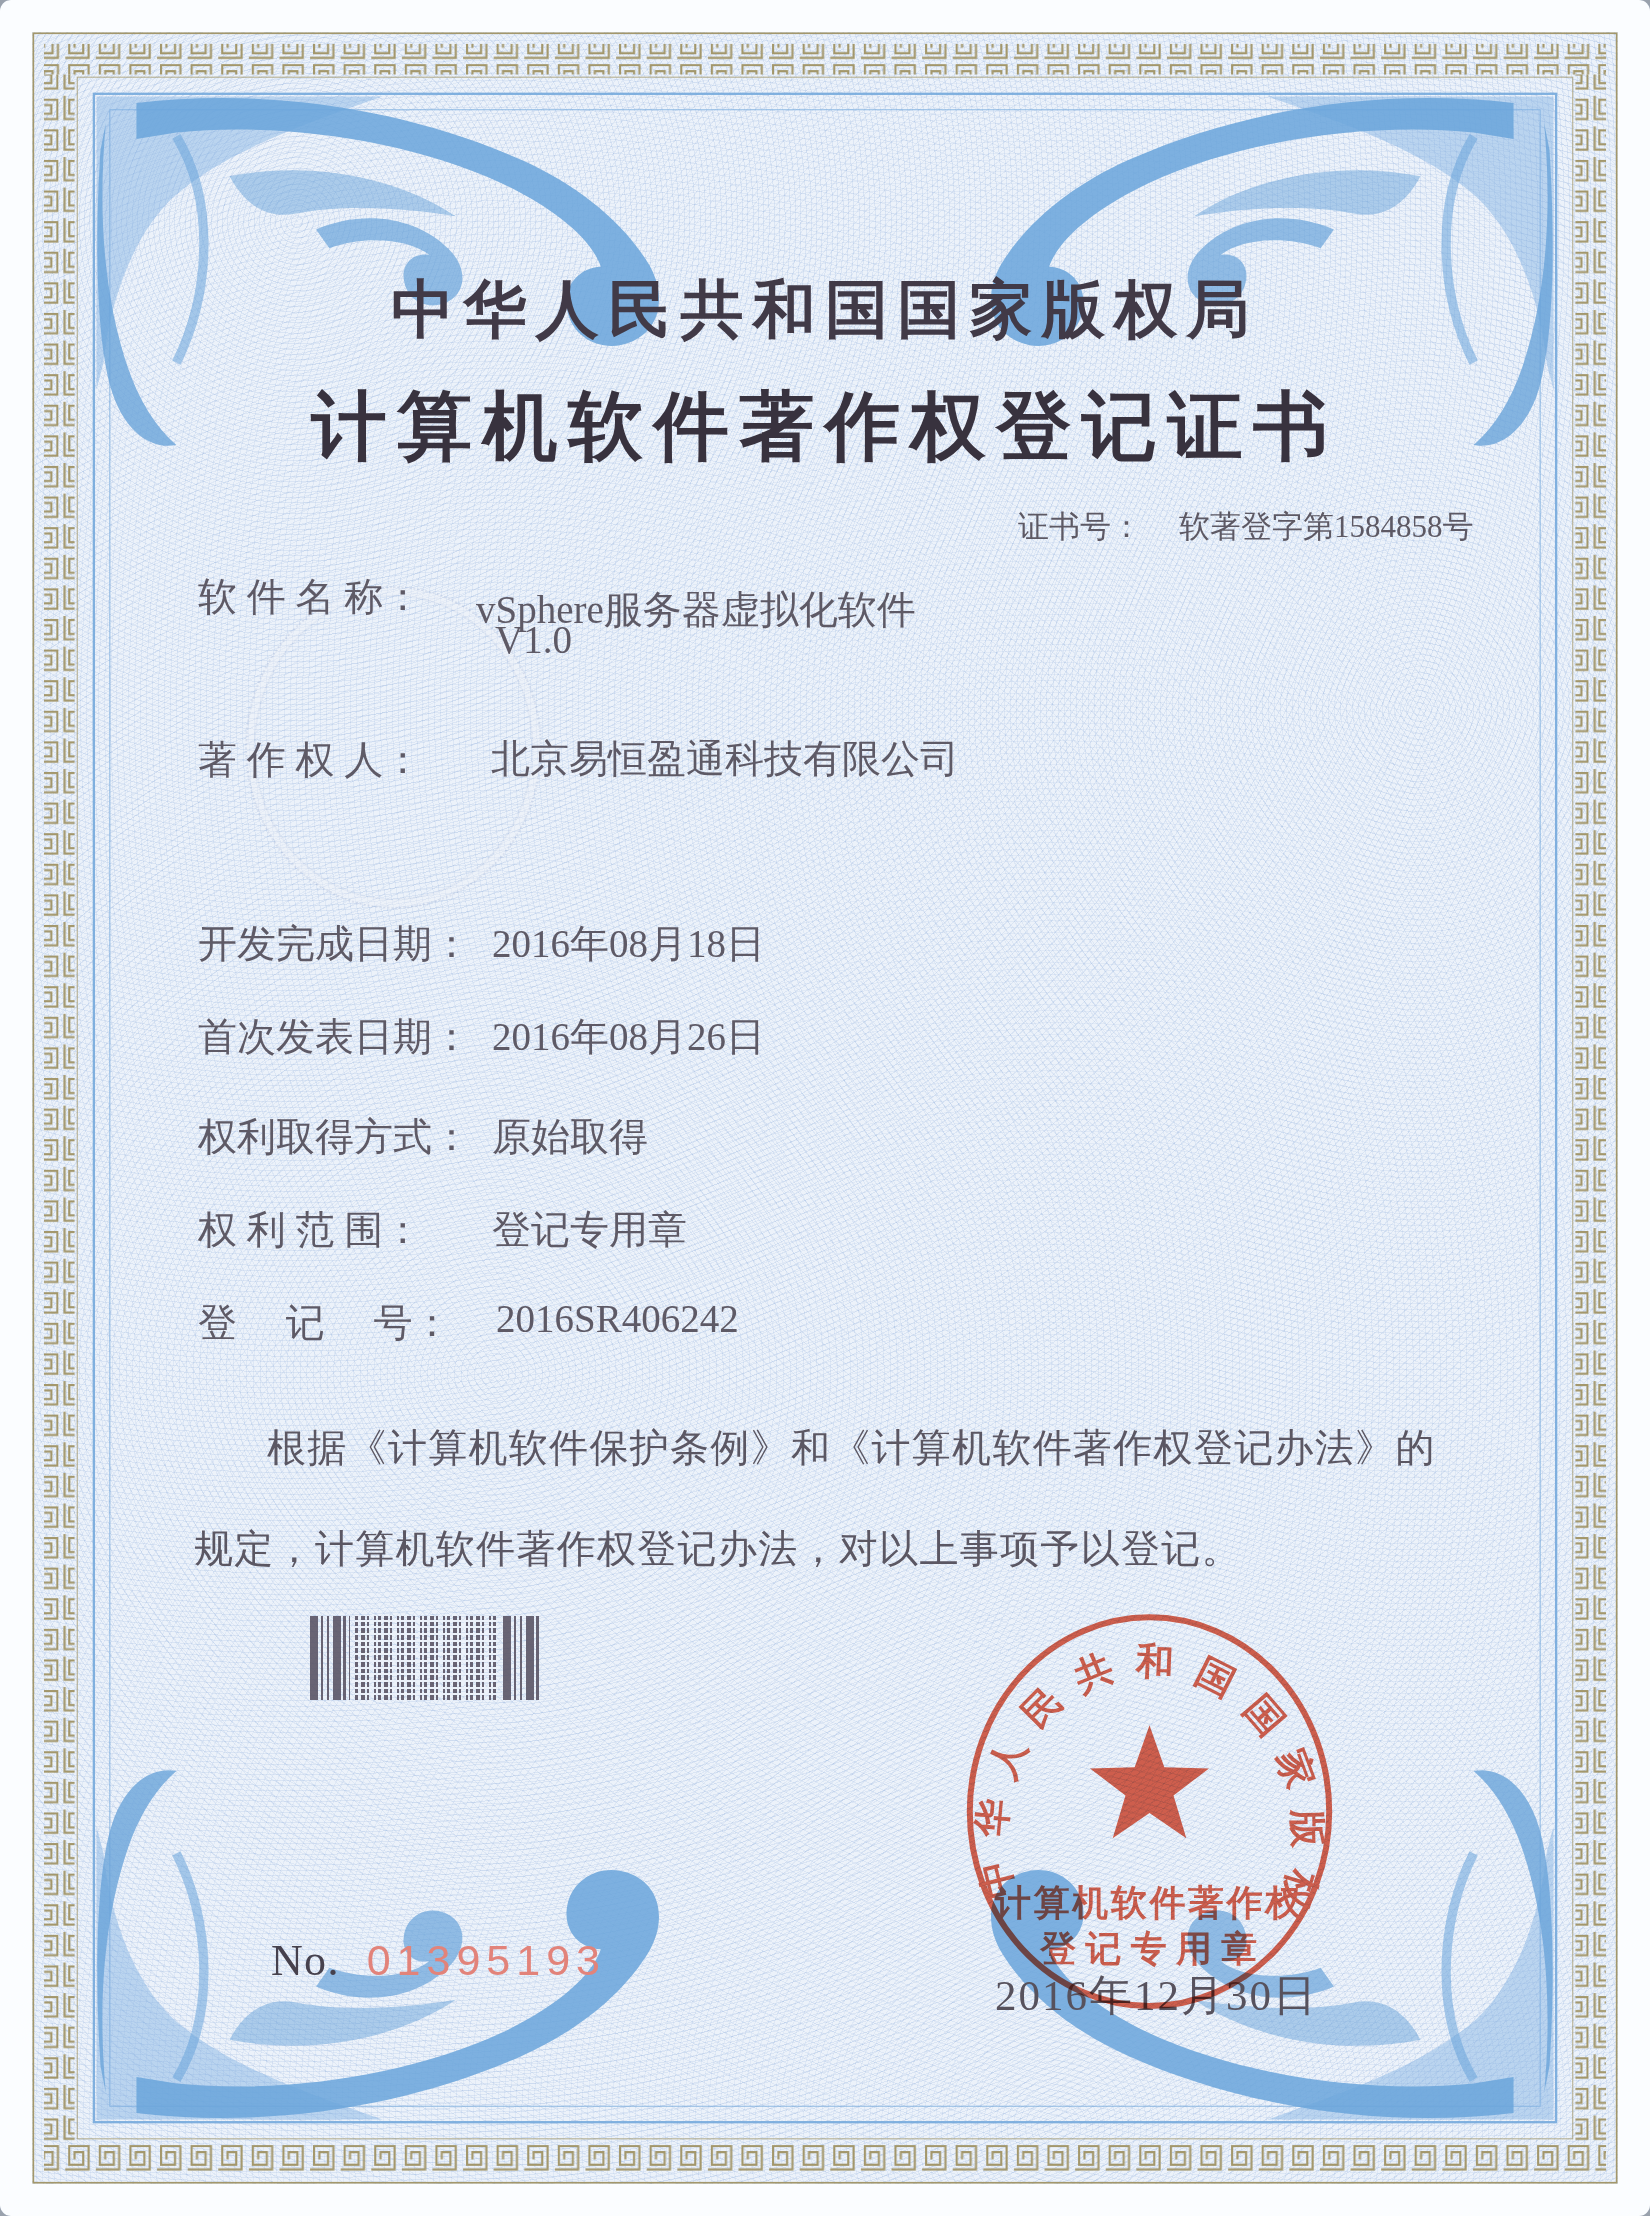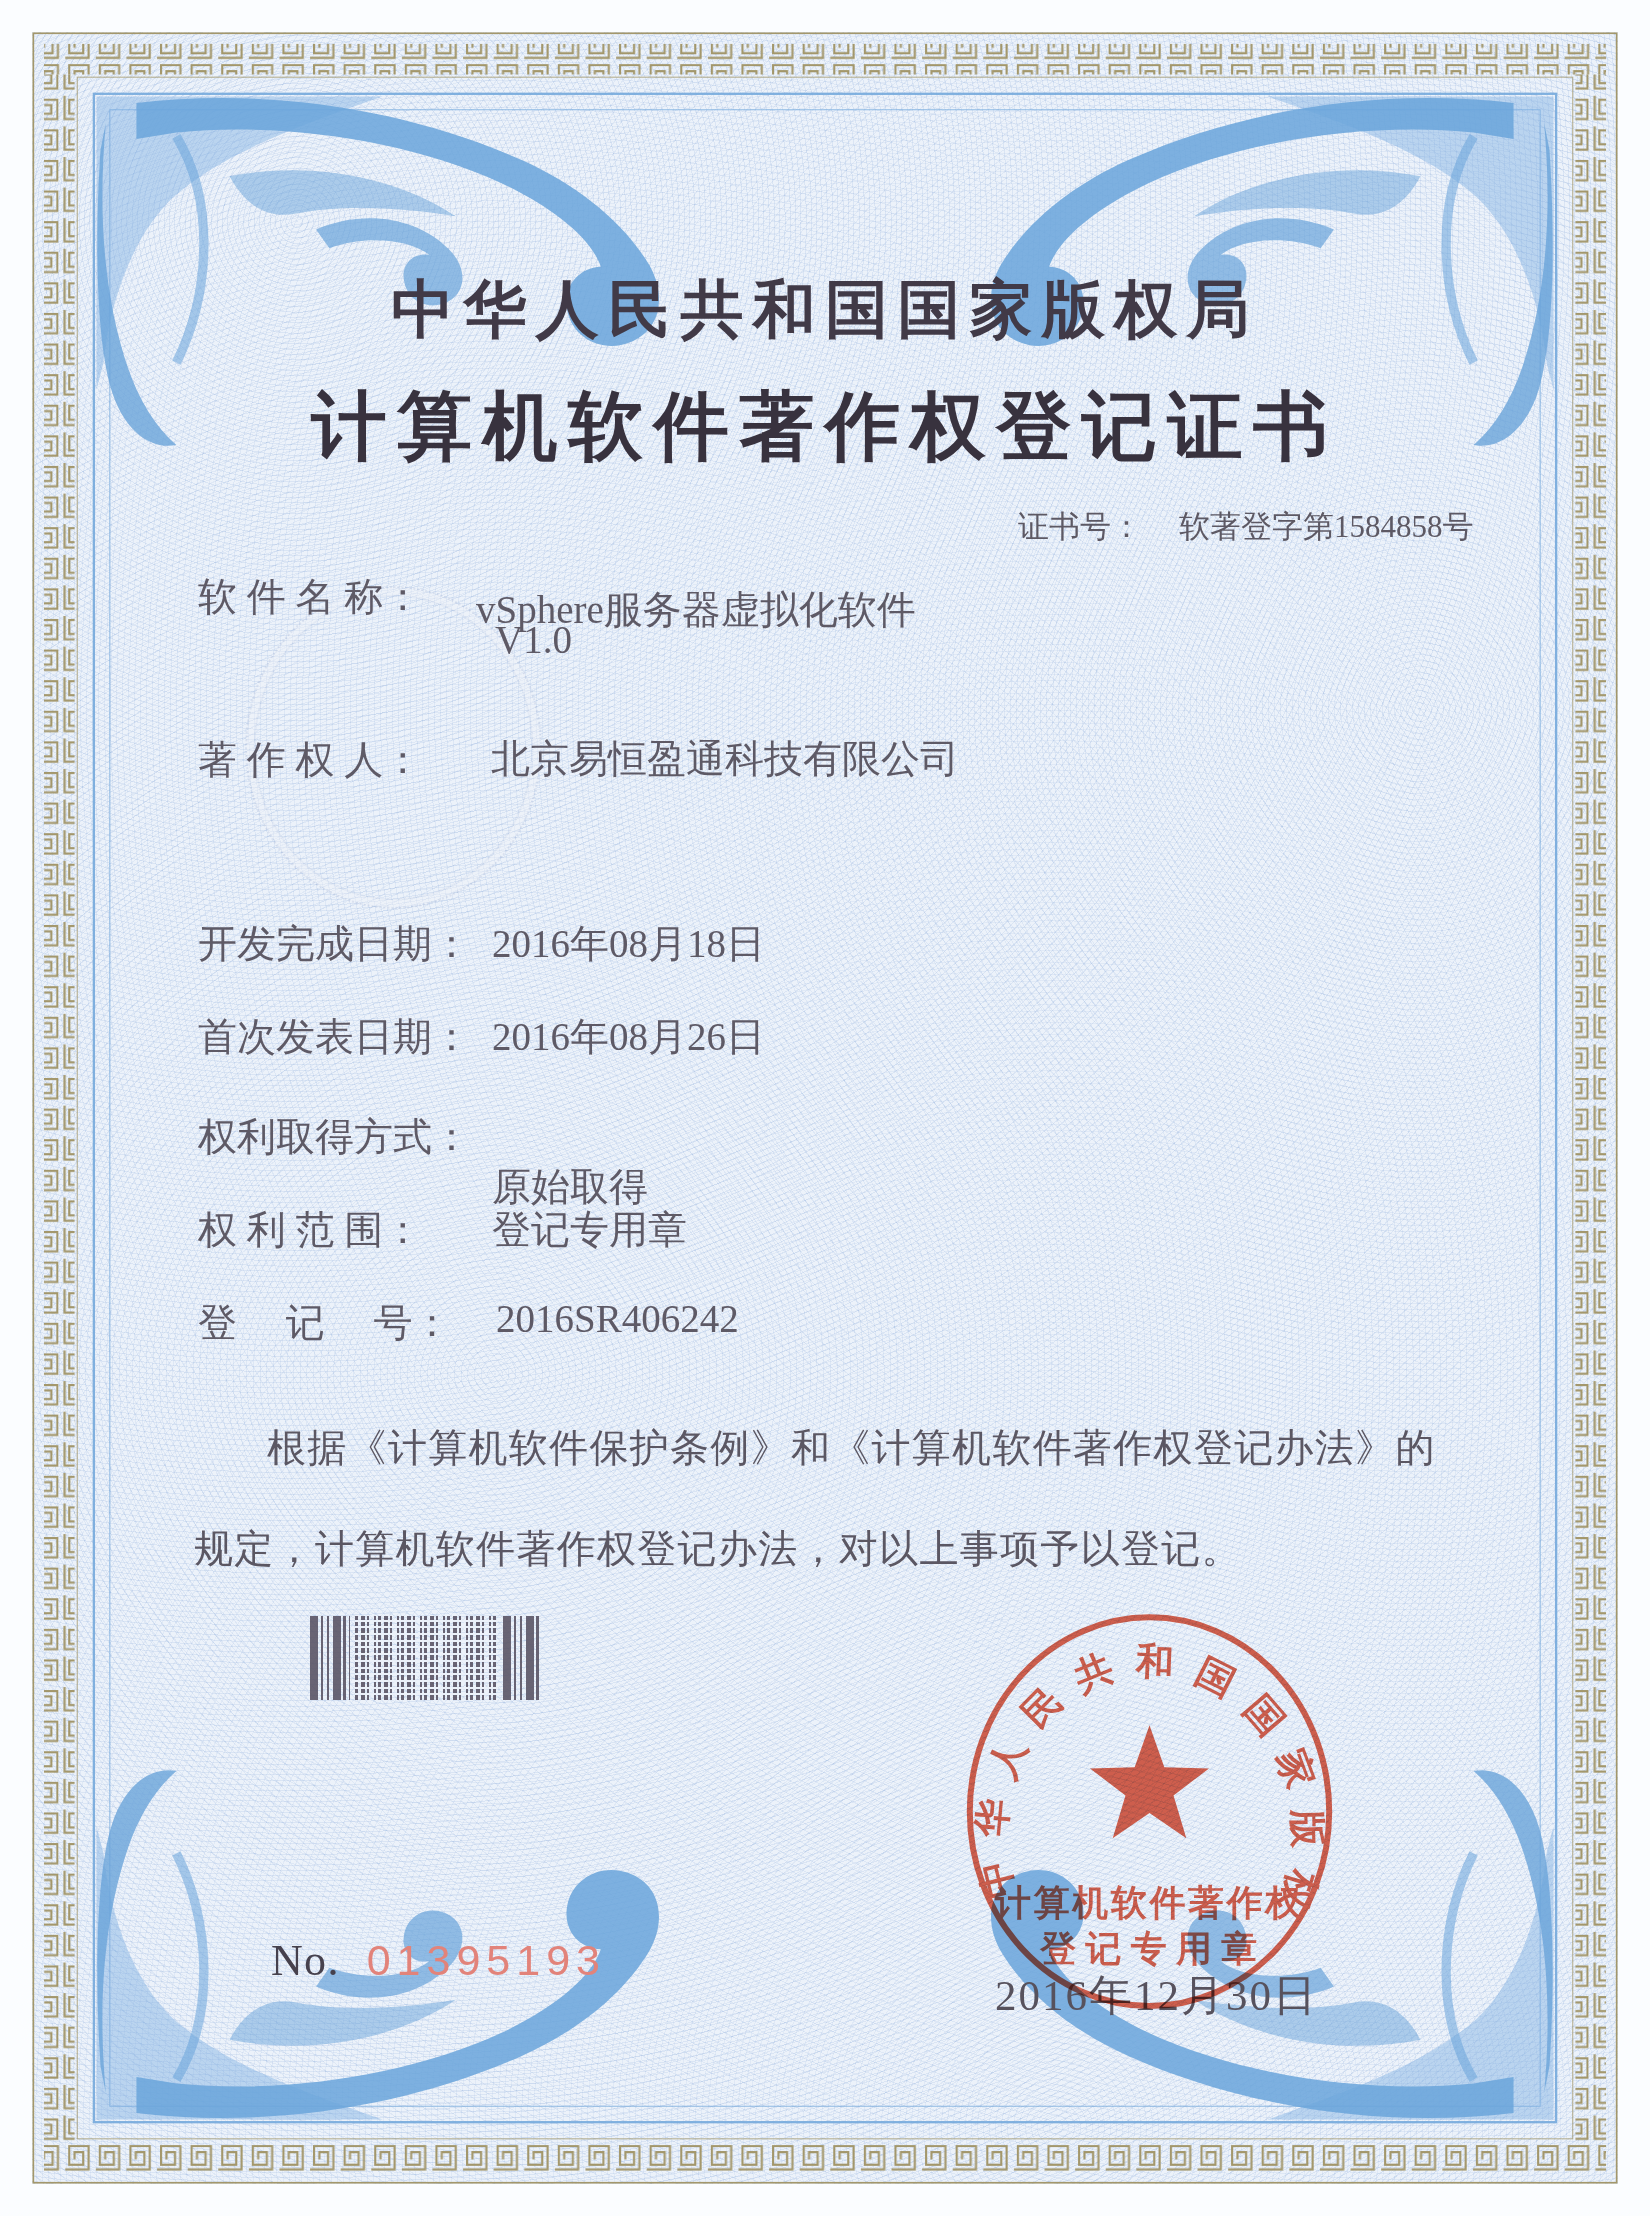--- a/index.html
+++ b/index.html
@@ -8,20 +8,21 @@
     width:1650px;height:2216px;
     overflow:hidden;
     font-family:"Liberation Serif","DejaVu Serif",serif;
     background-color:#ecf2fa;
     background-image:
       repeating-radial-gradient(circle at 18% 10%, rgba(122,158,212,.16) 0 1px, rgba(255,255,255,0) 1px 5.3px),
       repeating-radial-gradient(circle at 86% 32%, rgba(122,158,212,.13) 0 1px, rgba(255,255,255,0) 1px 6px),
       repeating-radial-gradient(circle at 30% 62%, rgba(122,158,212,.13) 0 1px, rgba(255,255,255,0) 1px 6.7px),
       repeating-radial-gradient(circle at 64% 96%, rgba(122,158,212,.11) 0 1px, rgba(255,255,255,0) 1px 6px);
     box-shadow: inset 0 0 0 32px #fbfdff;
+    border-radius: 11px;
   }
   .decor{position:absolute;left:0;top:0;z-index:1;}
   .emboss{
     position:absolute;left:245px;top:586px;width:293px;height:319px;z-index:1;
     border-radius:50%;
     border:2px dotted rgba(150,162,198,.30);
     box-shadow: inset 0 0 0 6.7px rgba(255,255,255,.45), inset 0 0 0 8.6px rgba(150,162,198,.14);
     opacity:.7;
   }
   .txt{position:absolute;z-index:2;color:#5e5a66;white-space:nowrap;}
@@ -121,21 +122,21 @@
   <div class="txt row-label" style="top:733px">著 作 权 人：</div>
   <div class="txt row-value" style="top:732px;left:491px">北京易恒盈通科技有限公司</div>
 
   <div class="txt row-label" style="top:917px">开发完成日期：</div>
   <div class="txt row-value" style="top:917px;left:492px">2016年08月18日</div>
 
   <div class="txt row-label" style="top:1010px">首次发表日期：</div>
   <div class="txt row-value" style="top:1010px;left:492px">2016年08月26日</div>
 
   <div class="txt row-label" style="top:1110px">权利取得方式：</div>
-  <div class="txt row-value" style="top:1160px;left:492px">原始取得</div>
+  <div class="txt row-value" style="top:1110px;left:492px">原始取得</div>
 
   <div class="txt row-label" style="top:1203px">权 利 范 围：</div>
   <div class="txt row-value" style="top:1203px;left:492px">登记专用章</div>
 
   <div class="txt row-label" style="top:1296px">登　 记　 号：</div>
   <div class="txt row-value" style="top:1296px;left:496px">2016SR406242</div>
 
   <div class="txt statement" style="top:1421px;left:267px">根据《计算机软件保护条例》和《计算机软件著作权登记办法》的</div>
   <div class="txt statement" style="top:1522px;left:194px">规定，计算机软件著作权登记办法，对以上事项予以登记。</div>
 

